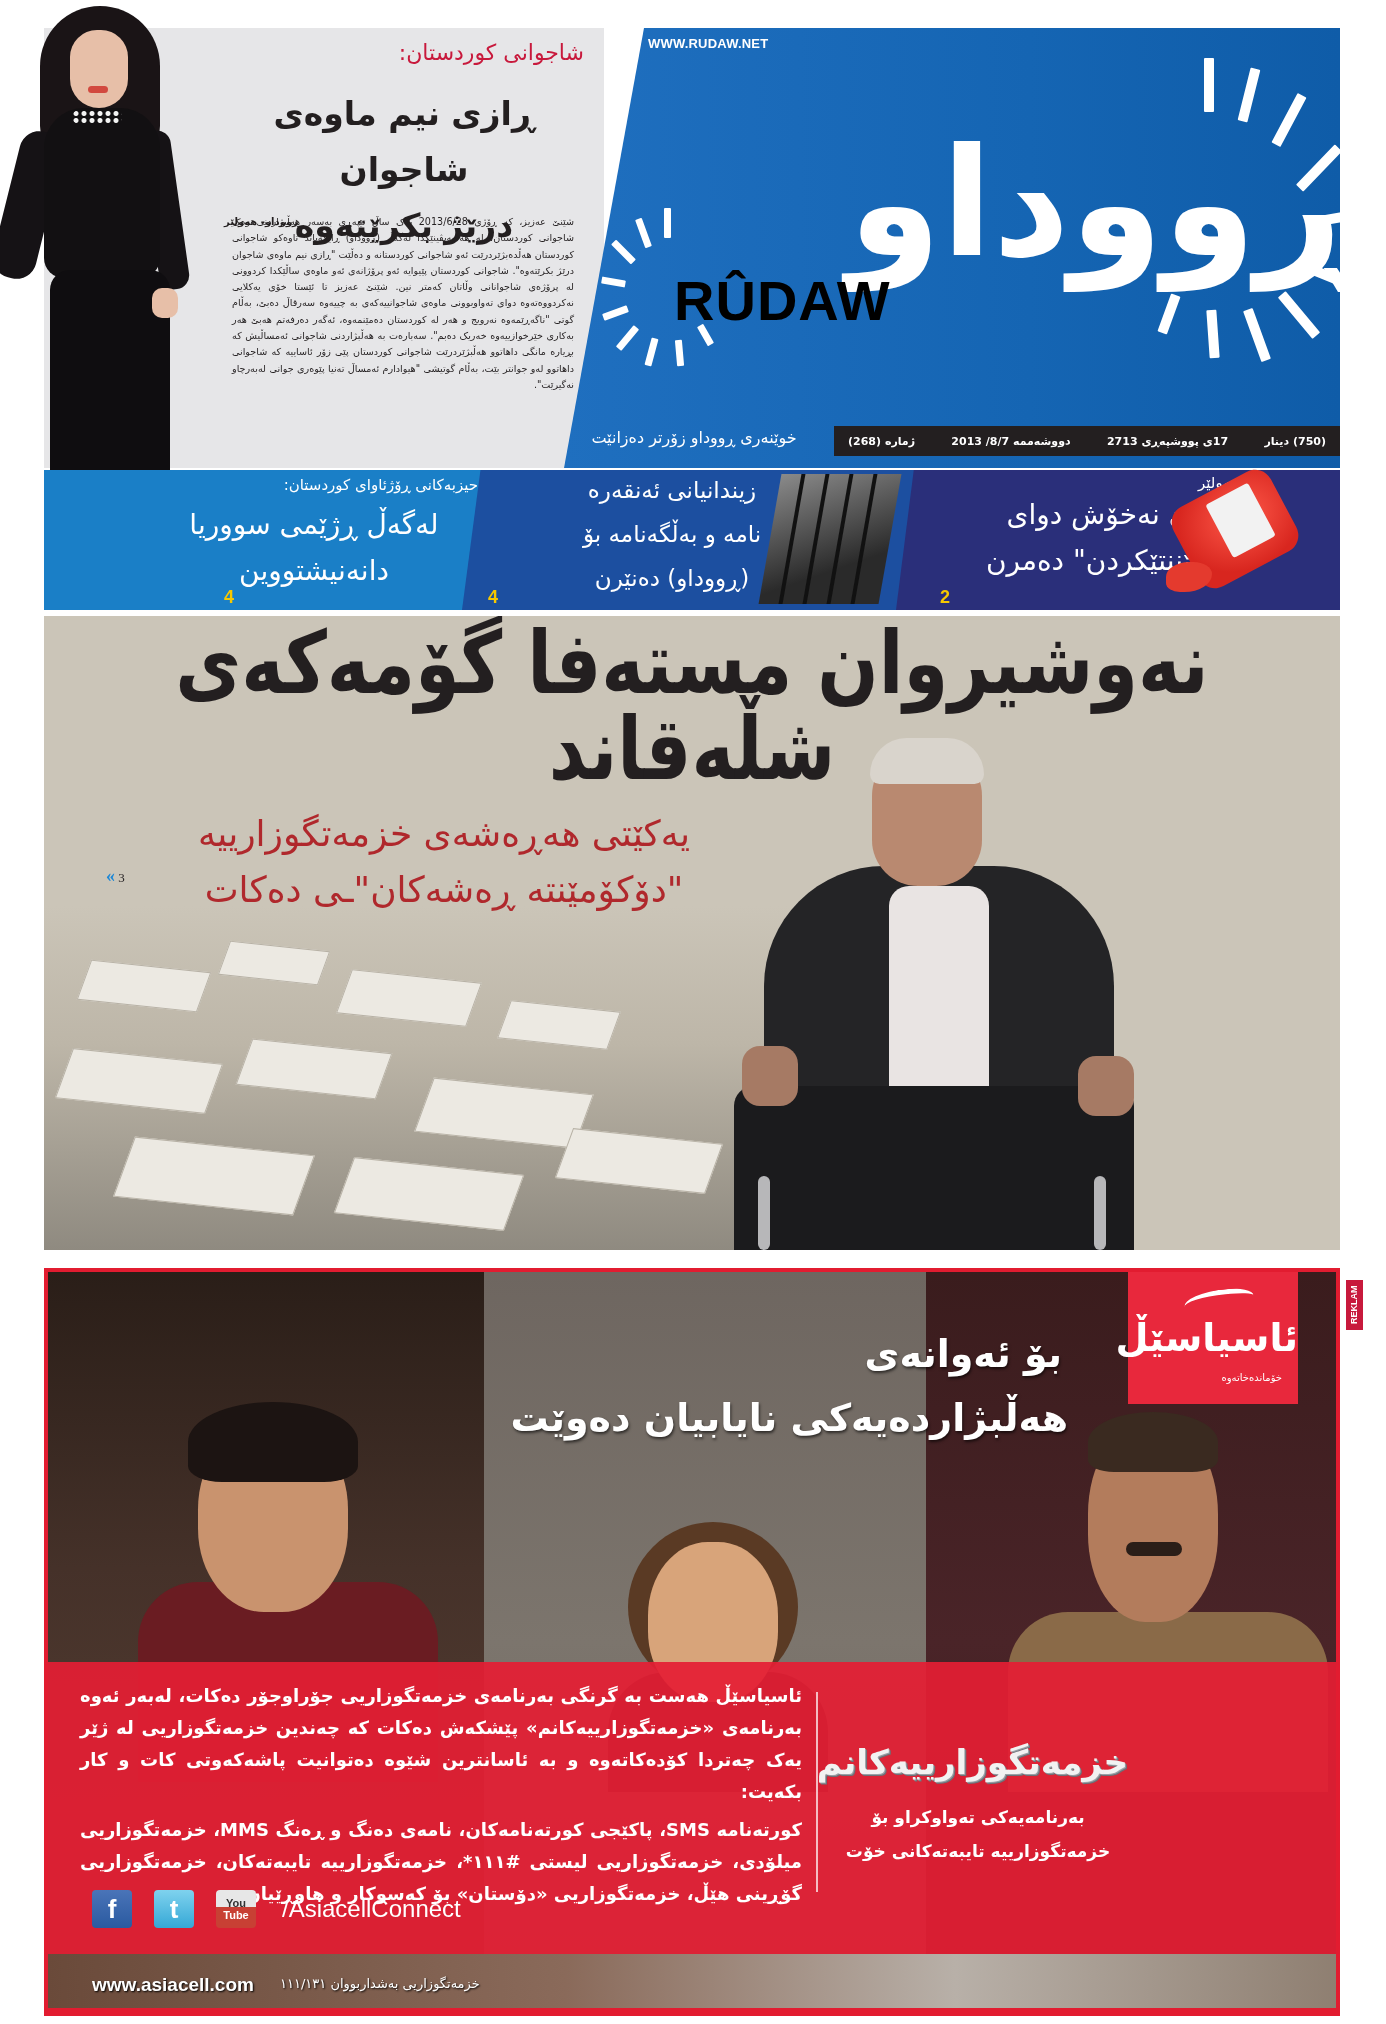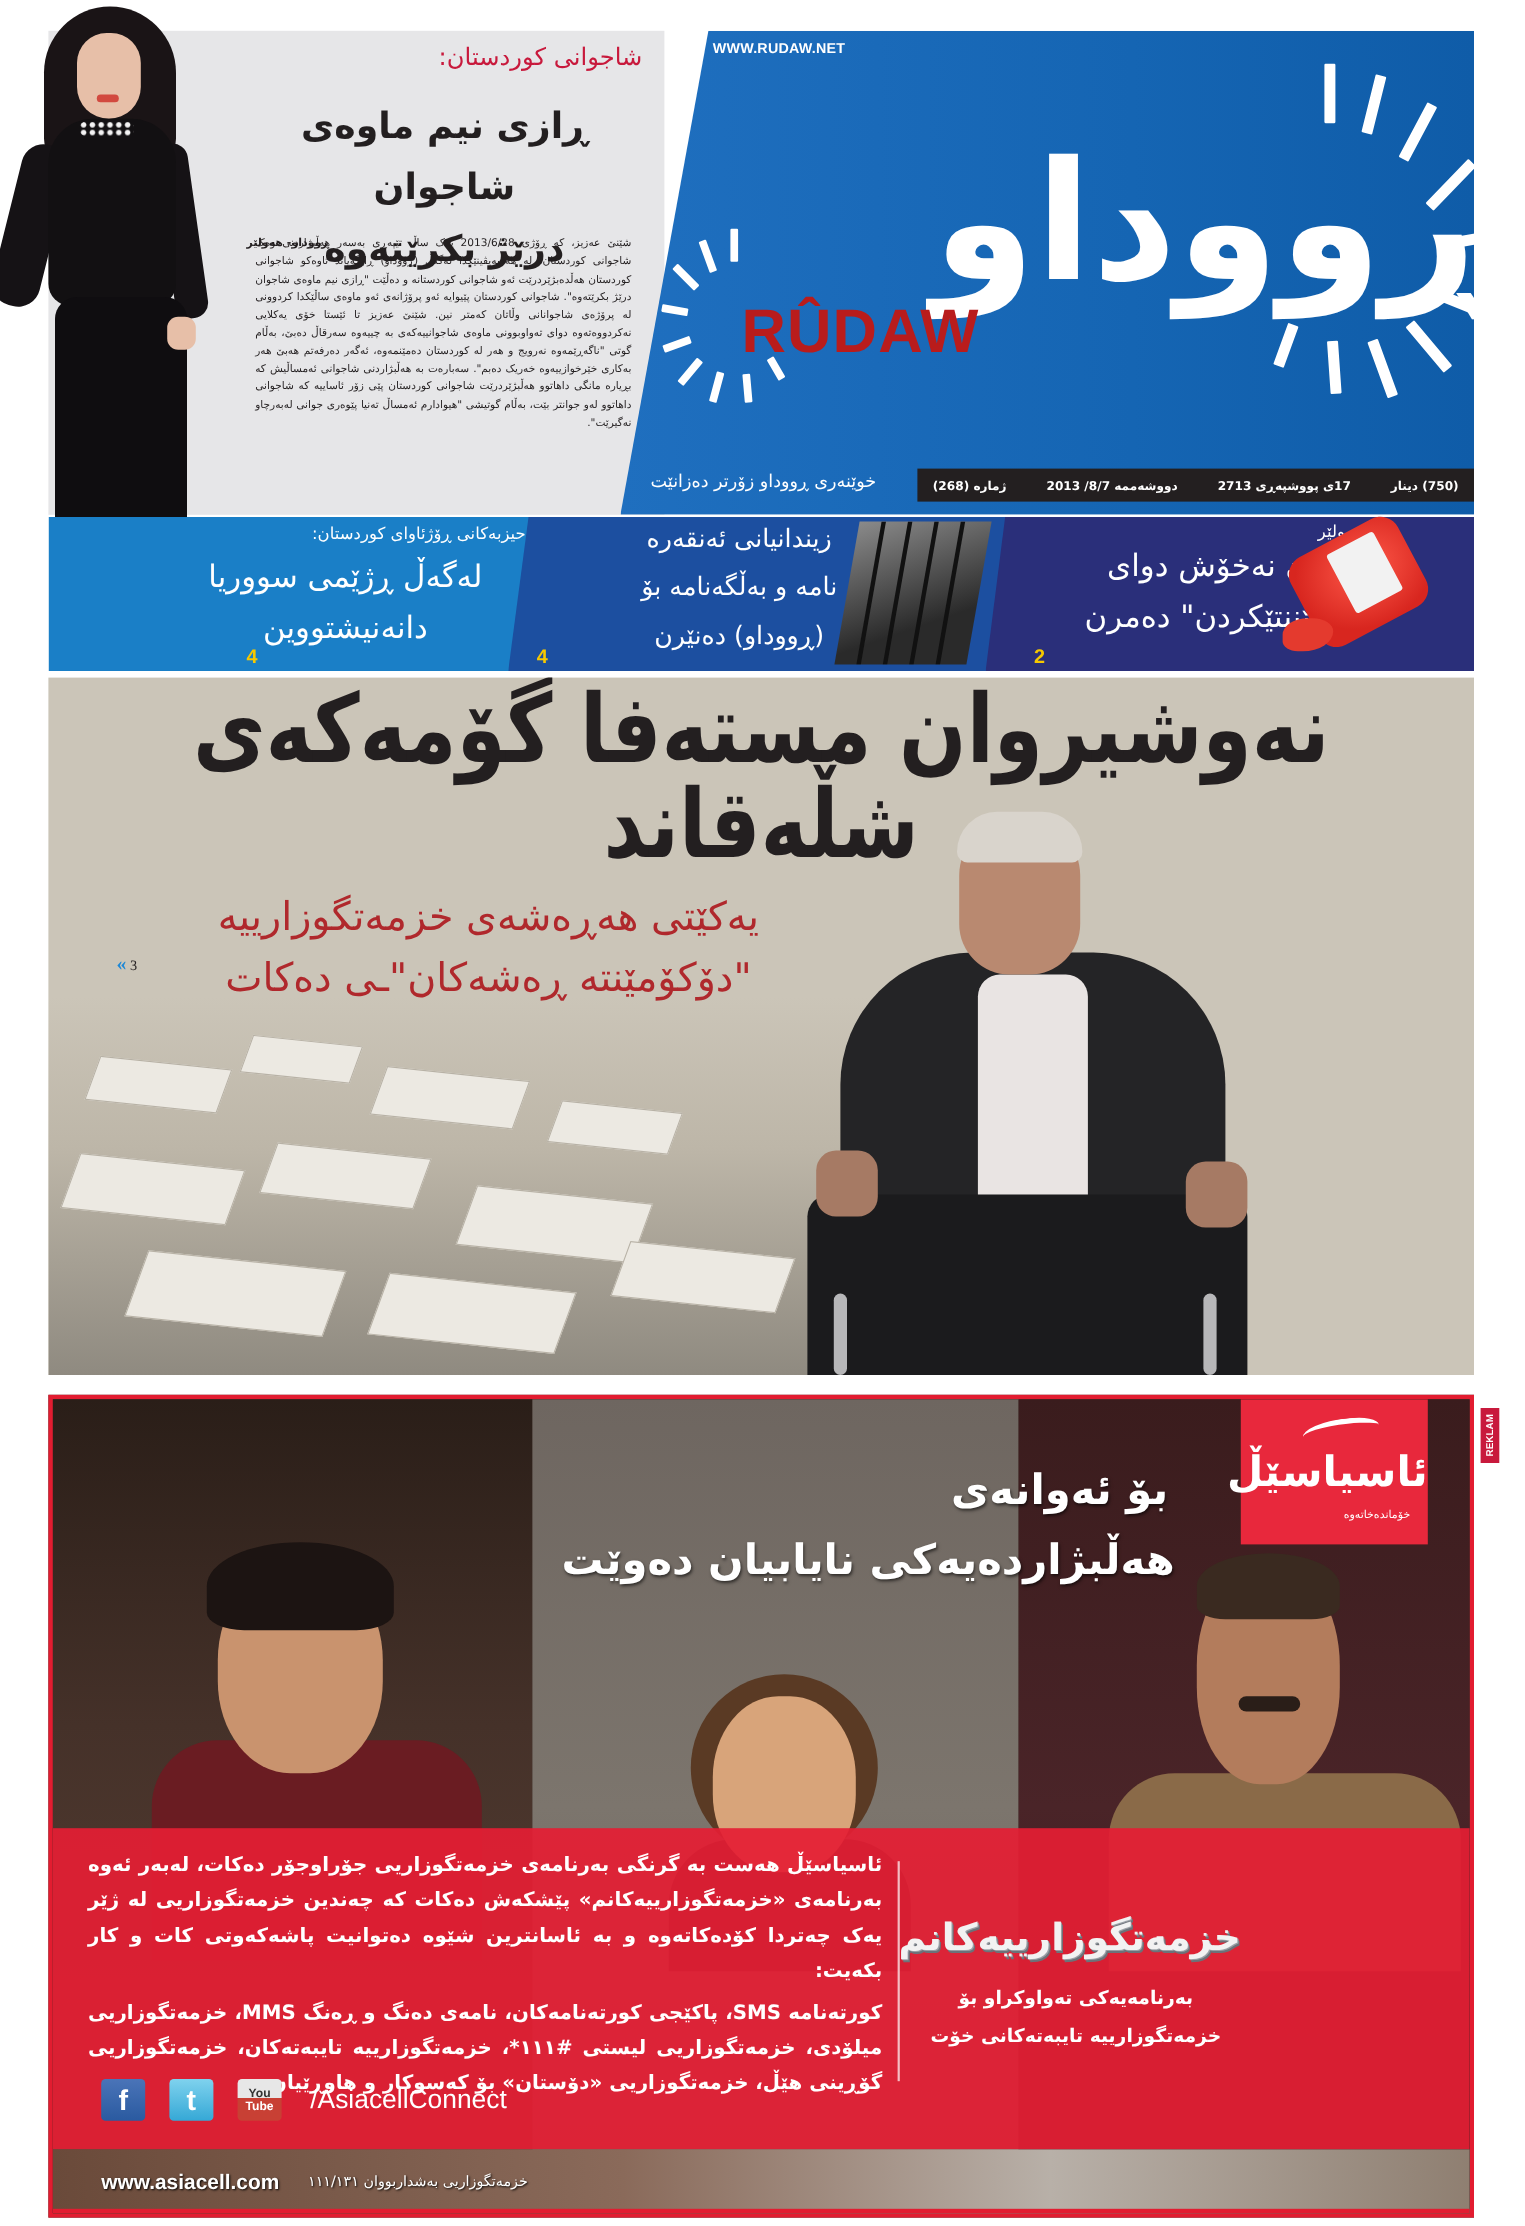--- a/index.html
+++ b/index.html
@@ -12,21 +12,21 @@
   .blue-mast {
     position: absolute; left: 520px; top: 0; width: 776px; height: 440px;
     background: linear-gradient(90deg, #1f6fbf 0%, #1565b3 60%, #0f5ca8 100%);
     clip-path: polygon(80px 0, 100% 0, 100% 100%, 0 100%);
   }
   .mast-url { position: absolute; left: 604px; top: 8px; color: #fff; font: bold 13px "Liberation Sans", sans-serif; letter-spacing: .2px; }
   .logo-ar {
     position: absolute; left: 760px; top: 100px; color: #fff;
     font: bold 150px "DejaVu Sans", sans-serif; direction: rtl; line-height: 1; letter-spacing: -4px; margin-left: 44px;
   }
-  .logo-en { position: absolute; left: 630px; top: 240px; color: #b91c1c; font: bold 56px "Liberation Sans", sans-serif; letter-spacing: 1px; }
+  .logo-en { position: absolute; left: 630px; top: 240px; color: #000000; font: bold 56px "Liberation Sans", sans-serif; letter-spacing: 1px; }
   .burst { position: absolute; }
   .burst i { position: absolute; background: #fff; width: 10px; height: 40px; border-radius: 1px; transform-origin: 50% 50%; }
   .mast-tagline { position: absolute; left: 530px; top: 400px; width: 240px; text-align: center; color: #fff; font: 16px "DejaVu Sans", sans-serif; direction: rtl; }
   .mast-bar {
     position: absolute; left: 790px; top: 398px; width: 506px; height: 30px; background: #231f20;
     display: flex; flex-direction: row-reverse; align-items: center; justify-content: space-between; padding: 0 14px;
     color: #fff; font: bold 11px "DejaVu Sans", sans-serif; direction: rtl;
   }
 
   

